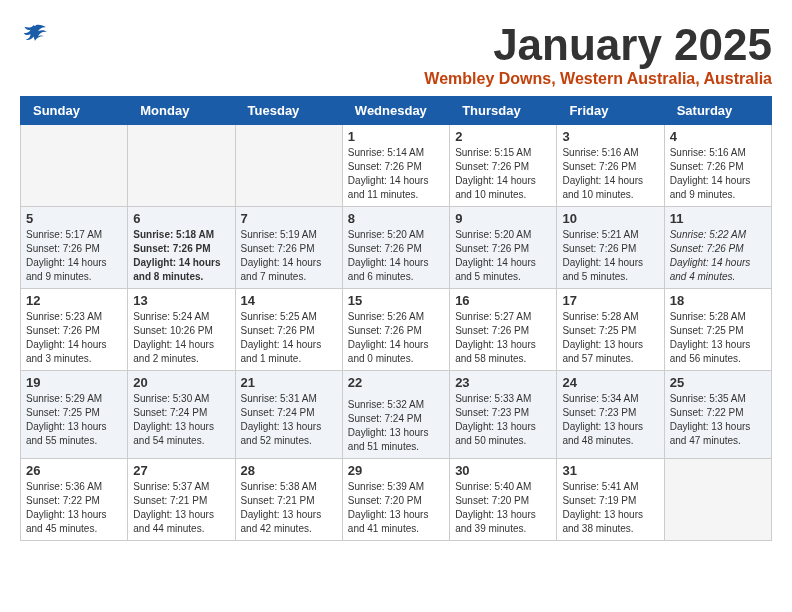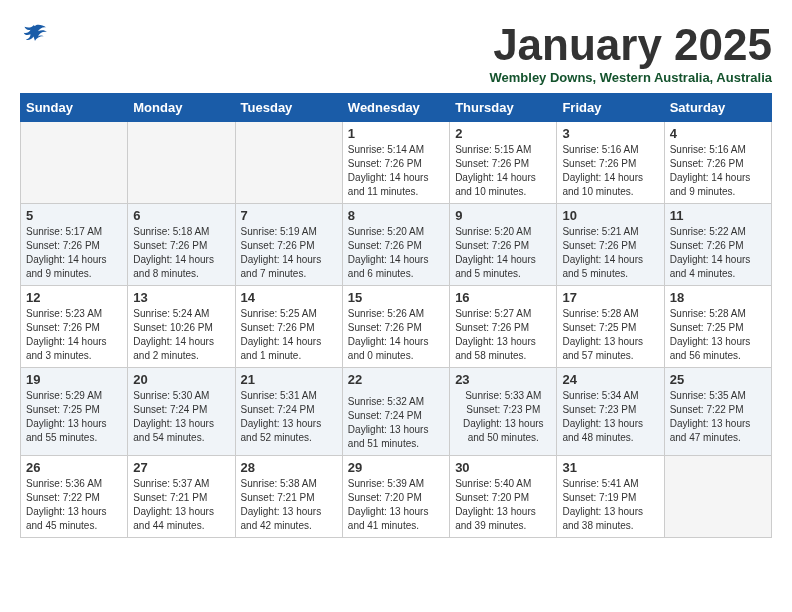--- a/index.html
+++ b/index.html
@@ -34,35 +34,35 @@
     }
     .title-block {
       text-align: right;
     }
     .month-year {
       font-size: 44px;
       font-weight: bold;
       color: #333;
     }
     .location {
-      font-size: 13px;
-      color: #14532d;
+      font-size: 16px;
+      color: #c2410c;
       font-weight: bold;
     }
     .calendar {
       width: 100%;
       border-collapse: collapse;
       border: 1px solid #ccc;
     }
     .calendar th {
       background-color: #1a5ca8;
       color: #fff;
       font-size: 13px;
       font-weight: bold;
-      padding: 6px 5px;
+      padding: 6px 12px;
       text-align: left;
       border: 1px solid #1a5ca8;
     }
     .calendar td {
       vertical-align: top;
       border: 1px solid #ccc;
       padding: 4px 5px;
       width: calc(100% / 7);
       min-height: 80px;
       background: #fff;
@@ -152,21 +152,21 @@
       <tr class="row-shaded">
         <td>
           <span class="day-number">5</span>
           <div class="day-info" style="white-space: pre-line;">Sunrise: 5:17 AM
 Sunset: 7:26 PM
 Daylight: 14 hours
 and 9 minutes.</div>
         </td>
         <td>
           <span class="day-number">6</span>
-          <div class="day-info" style="white-space: pre-line;">Sunrise: 5:18 AM
+          <div class="day-info" style="white-space: pre-line; font-weight: bold;">Sunrise: 5:18 AM
 Sunset: 7:26 PM
 Daylight: 14 hours
 and 8 minutes.</div>
         </td>
         <td>
           <span class="day-number">7</span>
           <div class="day-info" style="white-space: pre-line;">Sunrise: 5:19 AM
 Sunset: 7:26 PM
 Daylight: 14 hours
 and 7 minutes.</div>
@@ -187,21 +187,21 @@
         </td>
         <td>
           <span class="day-number">10</span>
           <div class="day-info" style="white-space: pre-line;">Sunrise: 5:21 AM
 Sunset: 7:26 PM
 Daylight: 14 hours
 and 5 minutes.</div>
         </td>
         <td>
           <span class="day-number">11</span>
-          <div class="day-info" style="white-space: pre-line;">Sunrise: 5:22 AM
+          <div class="day-info" style="white-space: pre-line; font-style: italic;">Sunrise: 5:22 AM
 Sunset: 7:26 PM
 Daylight: 14 hours
 and 4 minutes.</div>
         </td>
       </tr>
       <tr>
         <td>
           <span class="day-number">12</span>
           <div class="day-info" style="white-space: pre-line;">Sunrise: 5:23 AM
 Sunset: 7:26 PM
@@ -275,21 +275,21 @@
         </td>
         <td>
           <span class="day-number">22</span>
           <div class="day-info" style="white-space: pre-line; margin-top: 8px;">Sunrise: 5:32 AM
 Sunset: 7:24 PM
 Daylight: 13 hours
 and 51 minutes.</div>
         </td>
         <td>
           <span class="day-number">23</span>
-          <div class="day-info" style="white-space: pre-line; text-align: center;">Sunrise: 5:33 AM
+          <div class="day-info" style="white-space: pre-line;">Sunrise: 5:33 AM
 Sunset: 7:23 PM
 Daylight: 13 hours
 and 50 minutes.</div>
         </td>
         <td>
           <span class="day-number">24</span>
           <div class="day-info" style="white-space: pre-line;">Sunrise: 5:34 AM
 Sunset: 7:23 PM
 Daylight: 13 hours
 and 48 minutes.</div>

